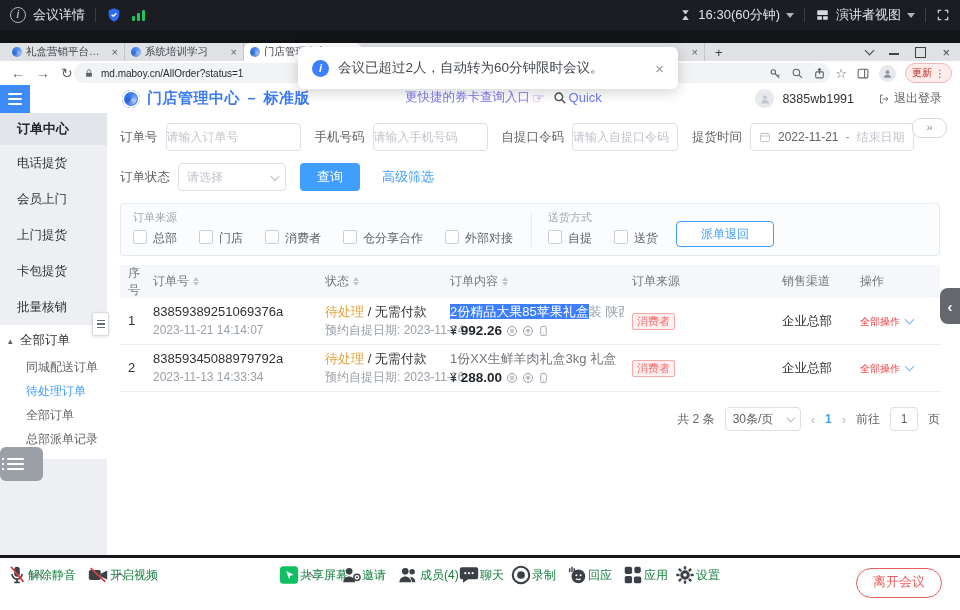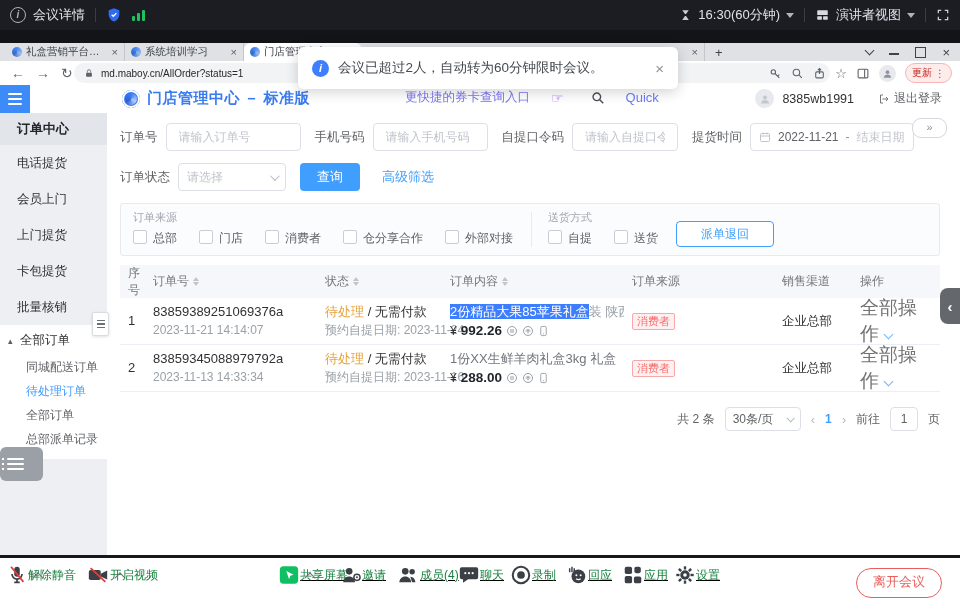--- a/index.html
+++ b/index.html
@@ -49,21 +49,21 @@
      text-align:center;line-height:17px;margin-right:9px;flex:none;font-style:italic;}
   .toast-x{margin-left:auto;color:#8d939b;font-size:15px;}
 
   
   #appheader{left:0;top:85px;width:960px;height:28px;background:#fff;border-bottom:1px solid #eef0f3;}
   #hamburger{left:0;top:85px;width:30px;height:28px;background:#3d8bf8;display:flex;flex-direction:column;justify-content:center;align-items:center;gap:3px;}
   #hamburger i{display:block;width:14px;height:2px;background:#fff;border-radius:1px;}
   .logo-swirl{width:18px;height:18px;border-radius:50%;background:conic-gradient(#3a7bf0,#b9cdf5,#2c5fd6,#3a7bf0);margin-right:7px;
      box-shadow:inset 0 0 0 2px #fff,inset 0 0 0 3px #3a7bf0;}
   .apptitle{color:#3a7bf0;font-weight:bold;font-size:15px;letter-spacing:.5px;}
-  .quickwrap{position:absolute;left:405px;top:89px;display:flex;align-items:center;font-size:12.5px;gap:21px;}
+  .quickwrap{position:absolute;left:405px;top:89px;display:flex;align-items:center;font-size:12.5px;gap:2px;}
   .quick-entry{color:#7d75f0;}
   .pointer-ic{color:#a66bf5;font-size:14px;}
   .quick-word{color:#6a7cf5;font-size:13px;}
   .hdr-right{position:absolute;right:18px;top:89px;display:flex;align-items:center;gap:8px;font-size:12.5px;color:#303133;}
   .avatar{width:19px;height:19px;border-radius:50%;background:#e7e9ee;display:flex;align-items:center;justify-content:center;}
   .logout{color:#606266;font-size:12px;display:flex;align-items:center;gap:4px;margin-left:16px;}
 
   
   #sidebar{left:0;top:113px;width:107px;height:522px;background:#edeff2;font-size:12.5px;color:#303133;}
   .sb-section{height:32px;line-height:32px;background:#e2e5e9;font-weight:bold;font-size:13px;color:#23262b;padding-left:17px;}
@@ -77,21 +77,21 @@
      display:flex;flex-direction:column;justify-content:center;gap:2px;align-items:center;box-shadow:0 1px 3px rgba(0,0,0,.12);z-index:5;}
   #side-handle i{display:block;width:8px;height:1.5px;background:#6b7076;}
   #float-list{left:0px;top:447px;width:36px;height:34px;background:#9aa0a6;border-radius:6px;display:flex;flex-direction:column;justify-content:center;gap:3px;padding-left:7px;z-index:5;}
   #float-list i{display:block;width:17px;height:2px;background:#fff;border-radius:1px;position:relative;}
   #float-list i::before{content:"";position:absolute;left:-5px;top:0;width:2px;height:2px;background:#fff;}
 
   
   #main{left:107px;top:113px;width:853px;height:442px;background:#fff;padding:10px 20px 0 13px;box-sizing:border-box;font-size:12px;color:#606266;}
   .frow{display:flex;align-items:center;margin-bottom:12px;}
   .flabel{margin-right:8px;color:#606266;font-size:12.5px;white-space:nowrap;}
-  .finput{height:28px;border:1px solid #dcdfe6;border-radius:4px;font-size:12px;color:#606266;padding:0 12px;box-sizing:border-box;background:#fff;font-family:inherit;}
+  .finput{height:28px;border:1px solid #dcdfe6;border-radius:4px;font-size:12px;color:#606266;padding:0 0;box-sizing:border-box;background:#fff;font-family:inherit;}
   .finput::placeholder{color:#c0c4cc;}
   .selbox{height:28px;border:1px solid #dcdfe6;border-radius:4px;display:flex;align-items:center;padding:0 8px;box-sizing:border-box;color:#c0c4cc;background:#fff;}
   .selbox .sel-caret{margin-left:auto;width:6px;height:6px;border-right:1.3px solid #b6bac2;border-bottom:1.3px solid #b6bac2;transform:rotate(45deg) translateY(-2px);}
   .datebox{height:28px;border:1px solid #dcdfe6;border-radius:4px;display:flex;align-items:center;padding:0 8px;gap:7px;box-sizing:border-box;background:#fff;}
   .datebox .dstart{color:#606266;}
   .datebox .dsep{color:#909399;}
   .datebox .dend{color:#c0c4cc;}
   .btn-primary{height:28px;background:#409eff;color:#fff;border-radius:4px;border:none;font-size:13px;padding:0 17px;font-family:inherit;}
   .link-blue{color:#409eff;font-size:13px;margin-left:22px;}
   #collapse-pill{left:912px;top:118px;width:33px;height:18px;border:1px solid #d4d8de;border-radius:9px;background:#fff;
@@ -123,21 +123,21 @@
   .l2{font-size:12px;color:#9aa1a8;line-height:15px;margin-top:3px;white-space:nowrap;}
   .st-orange{color:#e6a23c;}
   .hl{background:#3d7eff;color:#fff;}
   .gray{color:#9aa1a8;}
   .pricewrap{display:flex;align-items:center;gap:4px;margin-top:3px;}
   .pricewrap .cur{font-size:12px;color:#303133;}
   .pricewrap b{font-size:13.5px;color:#1f2329;}
   .mini-ic{color:#9aa0a6;}
   .badge-red{display:inline-block;border:1px solid #f6a9a9;color:#f56c6c;background:#fef0f0;font-size:11px;
      padding:1px 4px;border-radius:2px;line-height:13px;}
-  .op-link{color:#737373;font-size:19px;}
+  .op-link{color:#ef4444;font-size:10px;}
   .op-caret{display:inline-block;width:6px;height:6px;border-right:1.3px solid #74b6fb;border-bottom:1.3px solid #74b6fb;transform:rotate(45deg);margin-left:6px;vertical-align:2px;}
 
   
   #pager{display:flex;justify-content:flex-end;align-items:center;margin-top:15px;font-size:12px;color:#606266;gap:10px;}
   .psel{width:76px;height:24px;border:1px solid #dcdfe6;border-radius:4px;display:flex;align-items:center;padding:0 7px;box-sizing:border-box;color:#606266;}
   .psel .sel-caret{margin-left:auto;width:5px;height:5px;border-right:1.2px solid #b6bac2;border-bottom:1.2px solid #b6bac2;transform:rotate(45deg) translateY(-1px);}
   .parrow{color:#b4bac1;font-size:13px;}
   .pcur{color:#409eff;font-weight:bold;}
   .pgoto{width:28px;height:24px;border:1px solid #dcdfe6;border-radius:4px;text-align:center;font-size:12px;color:#606266;box-sizing:border-box;font-family:inherit;}
 
@@ -147,21 +147,21 @@
 
   
   #share-edge{left:0;top:555px;width:960px;height:3px;background:#17181c;}
   #corner-black{left:0;top:555px;width:50px;height:12px;background:#17181c;}
   #mtoolbar{left:0;top:558px;width:960px;height:52px;background:#fff;}
   .mt-btn{width:62px;display:flex;flex-direction:row;align-items:center;color:#15803d;font-size:12px;flex:none;}
   .mt-ic{height:24px;display:flex;align-items:flex-end;justify-content:center;position:relative;}
   .mt-label{margin-top:2px;white-space:nowrap;}
   .caret-up{position:absolute;right:-14px;bottom:4px;width:7px;height:7px;border-left:1.6px solid #6b7076;border-top:1.6px solid #6b7076;transform:rotate(45deg);}
   #mt-left{position:absolute;left:6px;top:562px;display:flex;gap:18px;}
-  #mt-center{position:absolute;left:278px;top:562px;display:flex;gap:0px;text-decoration:underline;}
+  #mt-center{position:absolute;left:278px;top:562px;display:flex;gap:0px;}
   #leave-btn{position:absolute;right:18px;top:568px;height:28px;line-height:26px;border:1px solid #e85d5d;border-radius:15px;
      color:#e85d5d;font-size:13px;padding:0 16px;background:#fff;}
 </style>
 </head>
 <body>
 
 <div id="mtgbar" class="abs">
   <div class="inner flex">
     <div class="flex">
       <span class="info-circ">i</span>

